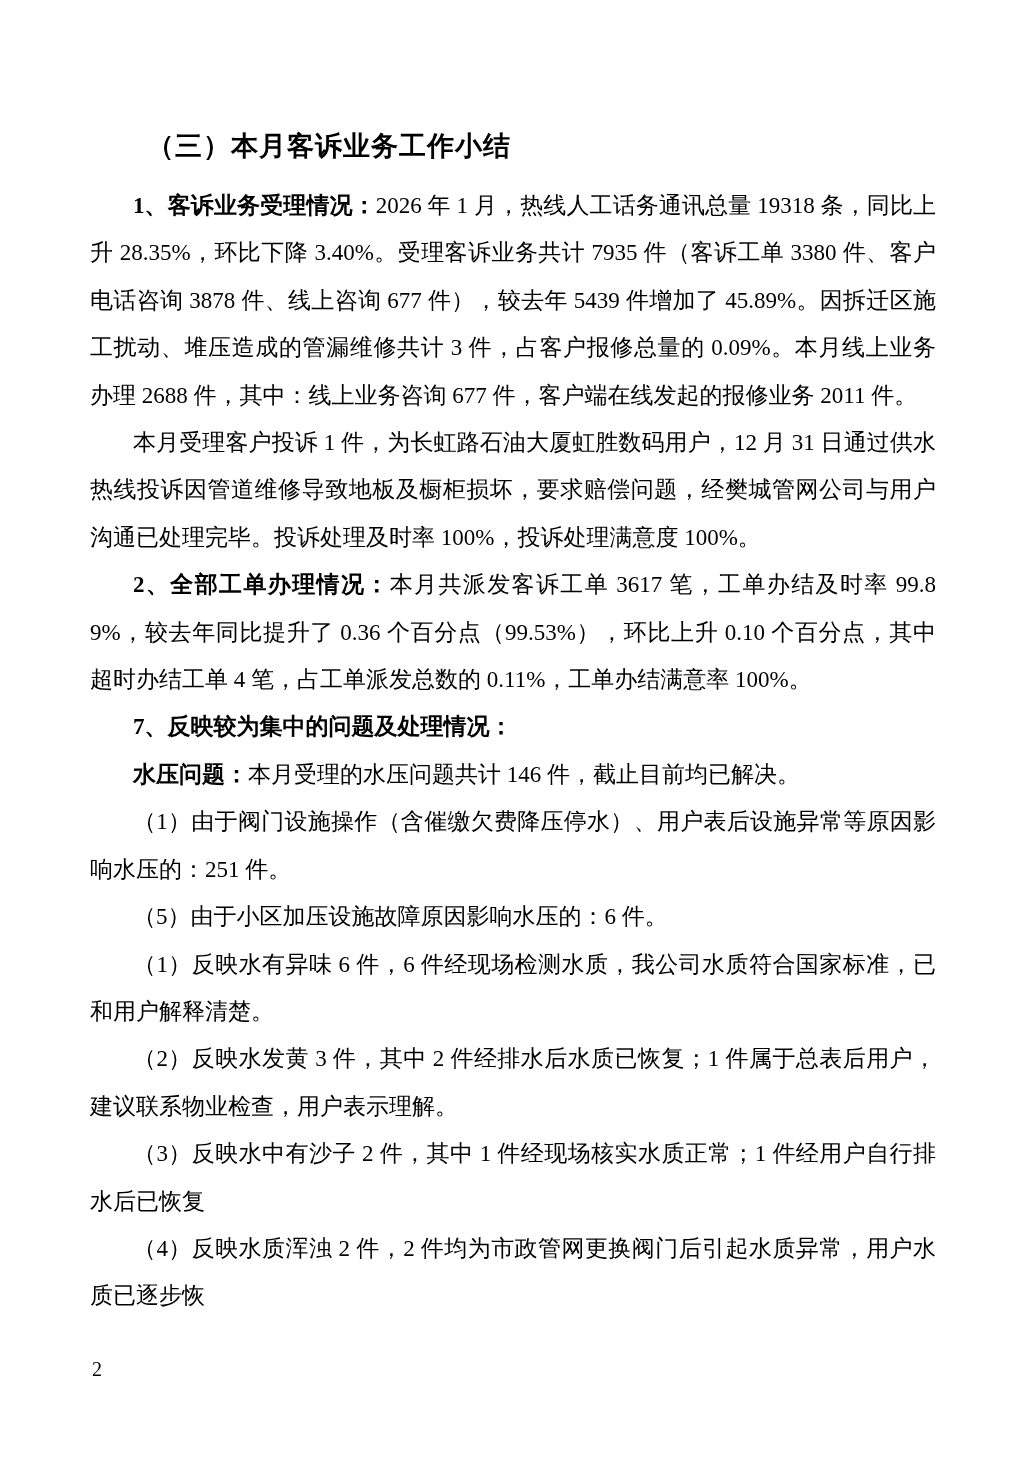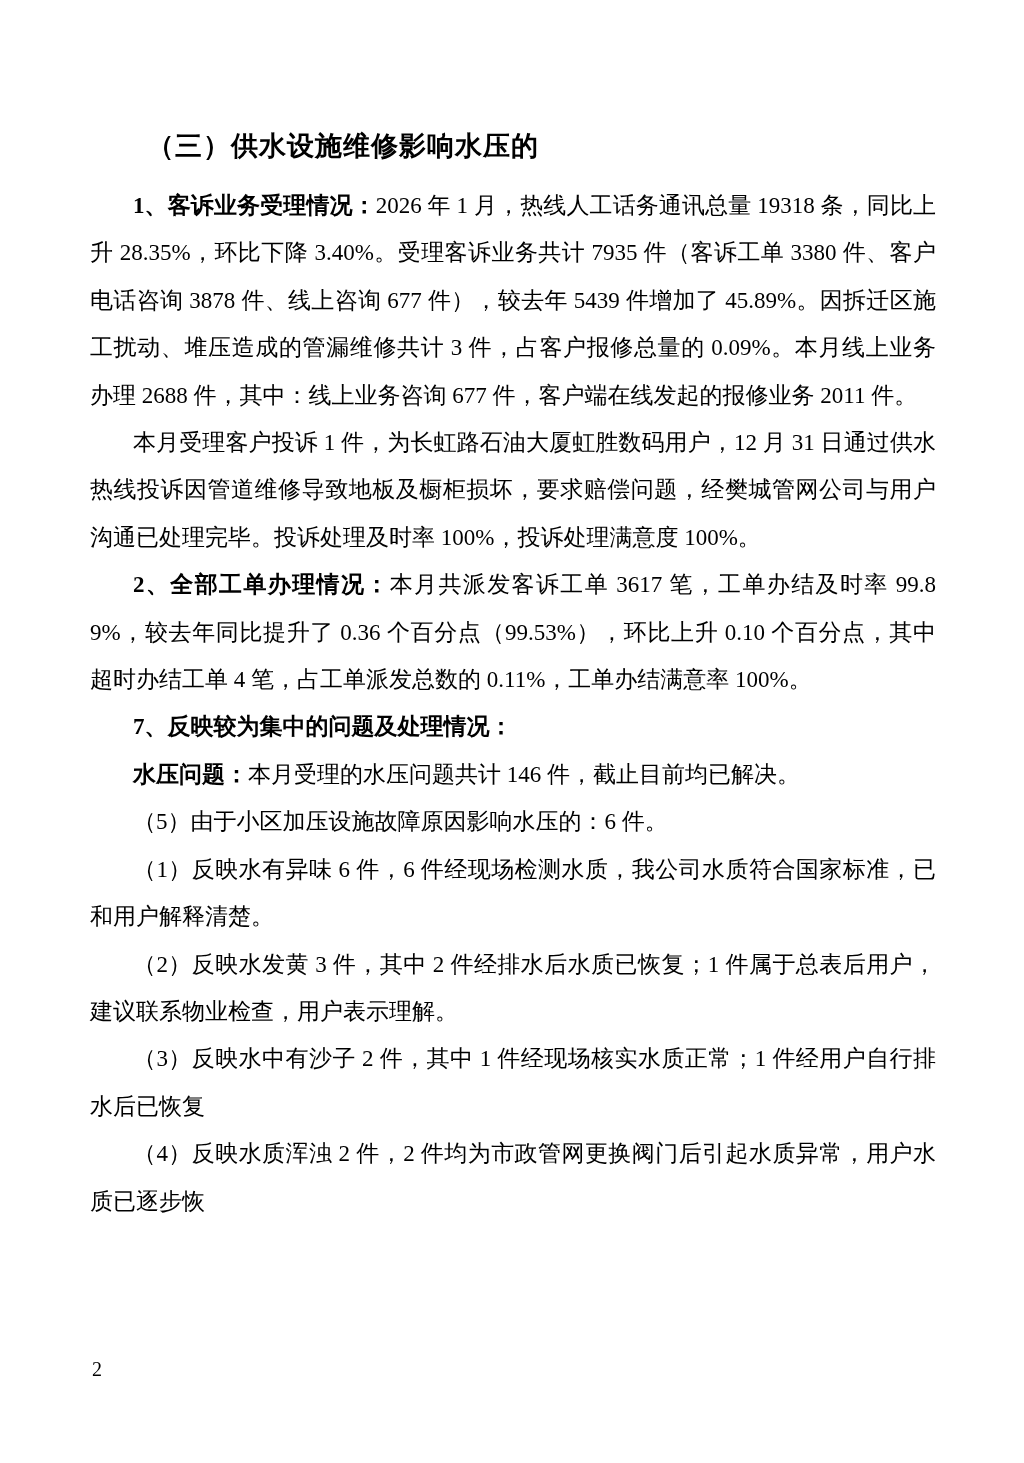--- a/index.html
+++ b/index.html
@@ -44,33 +44,34 @@
     font-size: 20px;
     font-family: "Liberation Serif", "DejaVu Serif", serif;
   }
 </style>
 </head>
 <body>
 
 <div class="page">
   <div class="content">
 
-    <div class="doc-title">（三）供水设施维修影响水压的</div>
+    <div class="doc-title">（三）本月客诉业务工作小结</div>
 
     <p class="para"><span class="lead">1、客诉业务受理情况：</span><span>2026 年 1 月，热线人工话务通讯总量 19318 条，同比上升 28.35%，环比下降 3.40%。受理客诉业务共计 7935 件（客诉工单 3380 件、客户电话咨询 3878 件、线上咨询 677 件），较去年 5439 件增加了 45.89%。因拆迁区施工扰动、堆压造成的管漏维修共计 3 件，占客户报修总量的 0.09%。本月线上业务办理 2688 件，其中：线上业务咨询 677 件，客户端在线发起的报修业务 2011 件。</span></p>
 
 
     <p class="para"><span class="lead"></span><span>本月受理客户投诉 1 件，为长虹路石油大厦虹胜数码用户，12 月 31 日通过供水热线投诉因管道维修导致地板及橱柜损坏，要求赔偿问题，经樊城管网公司与用户沟通已处理完毕。投诉处理及时率 100%，投诉处理满意度 100%。</span></p>
 
     <p class="para"><span class="lead">2、全部工单办理情况：</span><span>本月共派发客诉工单 3617 笔，工单办结及时率 99.89%，较去年同比提升了 0.36 个百分点（99.53%），环比上升 0.10 个百分点，其中超时办结工单 4 笔，占工单派发总数的 0.11%，工单办结满意率 100%。</span></p>
 
     <p class="para"><span class="lead">7、反映较为集中的问题及处理情况：</span><span></span></p>
 
     <p class="para"><span class="lead">水压问题：</span><span>本月受理的水压问题共计 146 件，截止目前均已解决。</span></p>
 
+    <p class="para"><span class="lead"></span><span>（1）由于阀门设施操作（含催缴欠费降压停水）、用户表后设施异常等原因影响水压的：251 件。</span></p>
 
 
     <p class="para"><span class="lead"></span><span>（5）由于小区加压设施故障原因影响水压的：6 件。</span></p>
 
 
     <p class="para"><span class="lead"></span><span>（1）反映水有异味 6 件，6 件经现场检测水质，我公司水质符合国家标准，已和用户解释清楚。</span></p>
 
     <p class="para"><span class="lead"></span><span>（2）反映水发黄 3 件，其中 2 件经排水后水质已恢复；1 件属于总表后用户，建议联系物业检查，用户表示理解。</span></p>
 
     <p class="para"><span class="lead"></span><span>（3）反映水中有沙子 2 件，其中 1 件经现场核实水质正常；1 件经用户自行排水后已恢复</span></p>

